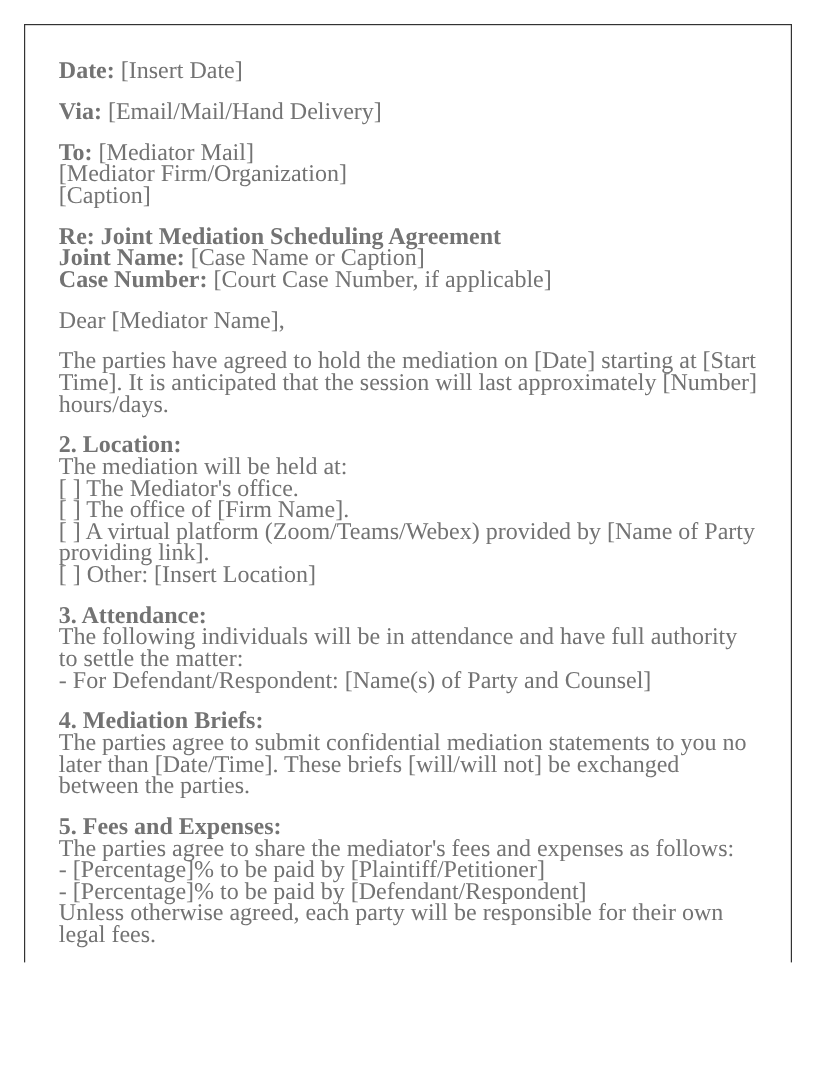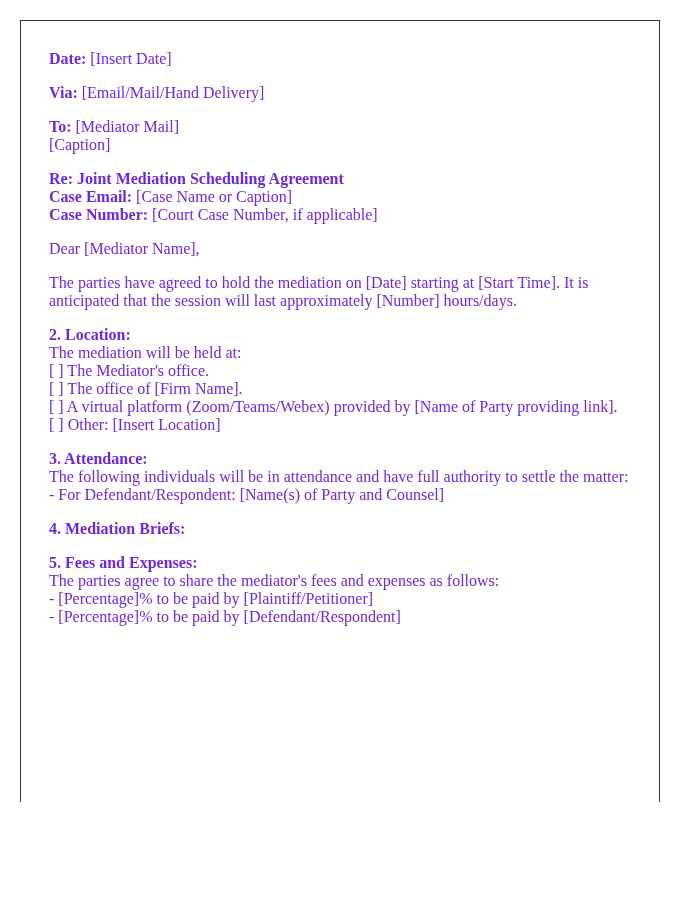--- a/index.html
+++ b/index.html
@@ -7,23 +7,23 @@
   .page {
     position: absolute; left: 20px; top: 20px;
     width: 640px; height: 782px;
     border-left: 1px solid #333; border-right: 1px solid #333; border-top: 1px solid #333;
     overflow: hidden;
     box-sizing: border-box;
   }
   .content {
     padding: 29px 28px 0 28px;
     font-family: "Liberation Serif", serif;
-    font-size: 16px;
+    font-size: 20px;
     line-height: 18px;
-    color: #6d28d9;
+    color: #737373;
   }
   p { margin: 0 0 16px 0; }
   b { font-weight: bold; }
   .line { display: block; }
 </style>
 </head>
 <body>
 
 <div class="page">
   <div class="content">
@@ -36,27 +36,28 @@
     <p>
       <b>Via:</b>
       <span>[Email/Mail/Hand Delivery]</span>
     </p>
 
     <p>
       <span class="line">
         <b>To:</b>
         <span>[Mediator Mail]</span>
       </span>
+      <span class="line">[Mediator Firm/Organization]</span>
       <span class="line">[Caption]</span>
     </p>
 
     <p>
       <b class="line">Re: Joint Mediation Scheduling Agreement</b>
       <span class="line">
-        <b>Case Email:</b>
+        <b>Joint Name:</b>
         <span>[Case Name or Caption]</span>
       </span>
       <span class="line">
         <b>Case Number:</b>
         <span>[Court Case Number, if applicable]</span>
       </span>
     </p>
 
     <p>Dear [Mediator Name],</p>
 
@@ -75,23 +76,25 @@
     </p>
 
     <p>
       <b class="line">3. Attendance:</b>
       <span class="line">The following individuals will be in attendance and have full authority to settle the matter:</span>
       <span class="line">- For Defendant/Respondent: [Name(s) of Party and Counsel]</span>
     </p>
 
     <p>
       <b class="line">4. Mediation Briefs:</b>
+      <span class="line">The parties agree to submit confidential mediation statements to you no later than [Date/Time]. These briefs [will/will not] be exchanged between the parties.</span>
     </p>
 
     <p>
       <b class="line">5. Fees and Expenses:</b>
       <span class="line">The parties agree to share the mediator's fees and expenses as follows:</span>
       <span class="line">- [Percentage]% to be paid by [Plaintiff/Petitioner]</span>
       <span class="line">- [Percentage]% to be paid by [Defendant/Respondent]</span>
+      <span class="line">Unless otherwise agreed, each party will be responsible for their own legal fees.</span>
     </p>
 
   </div>
 </div>
 
 </body></html>

